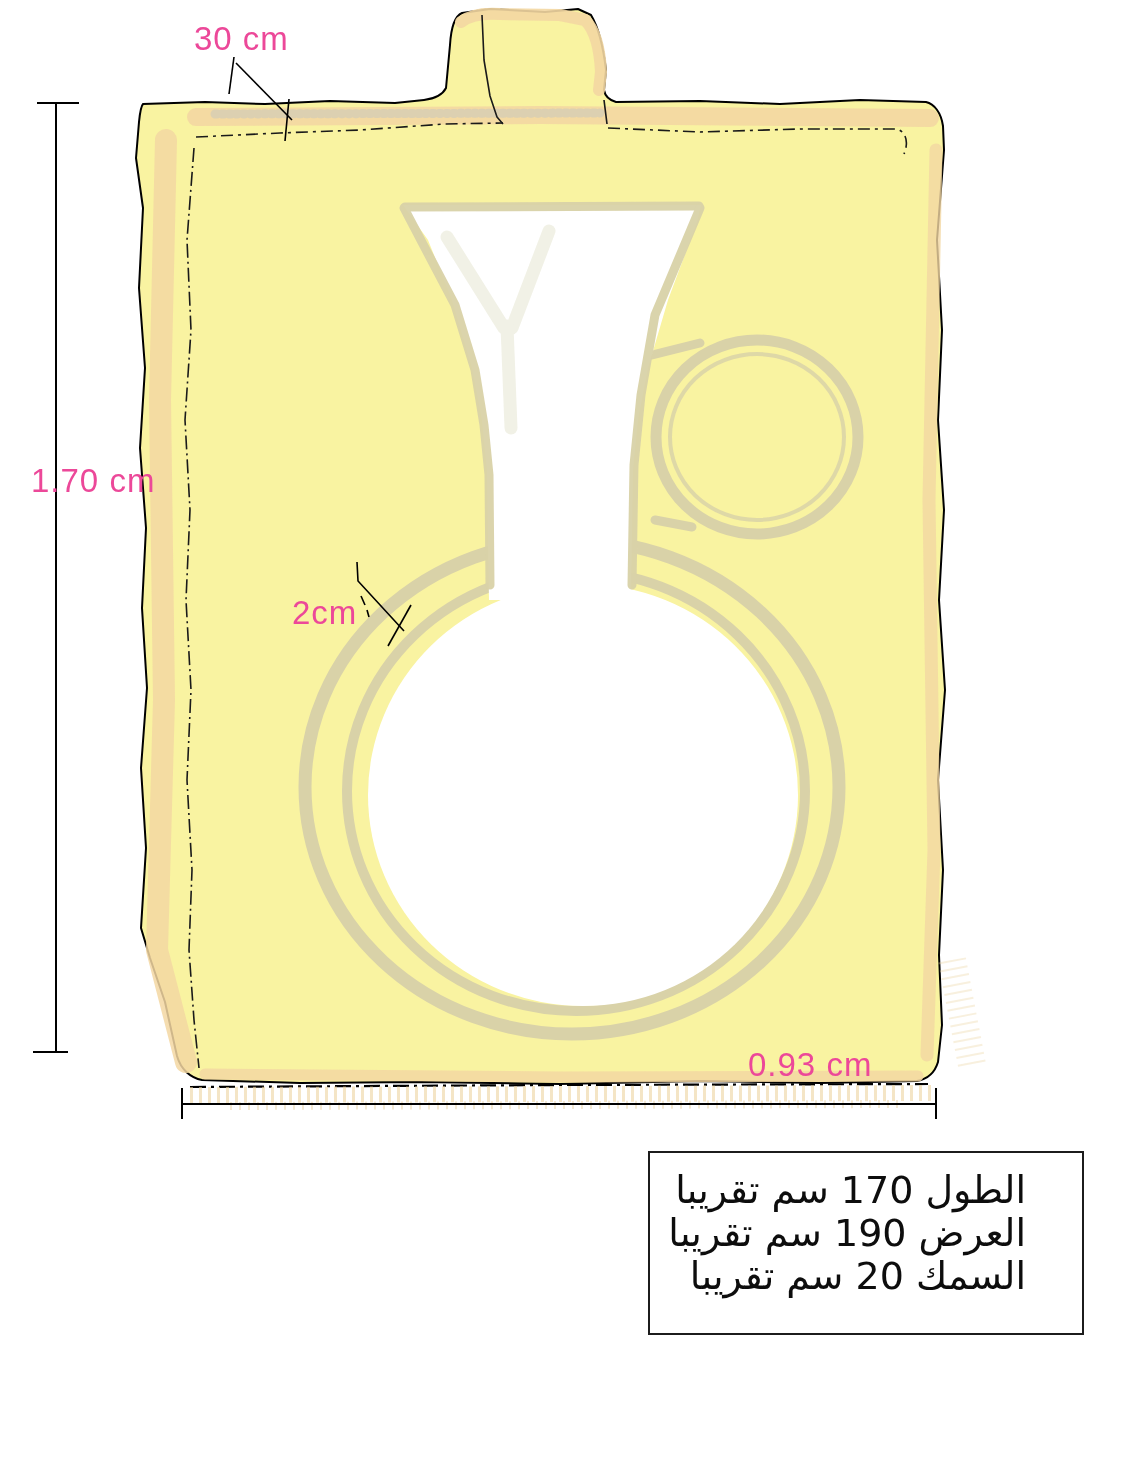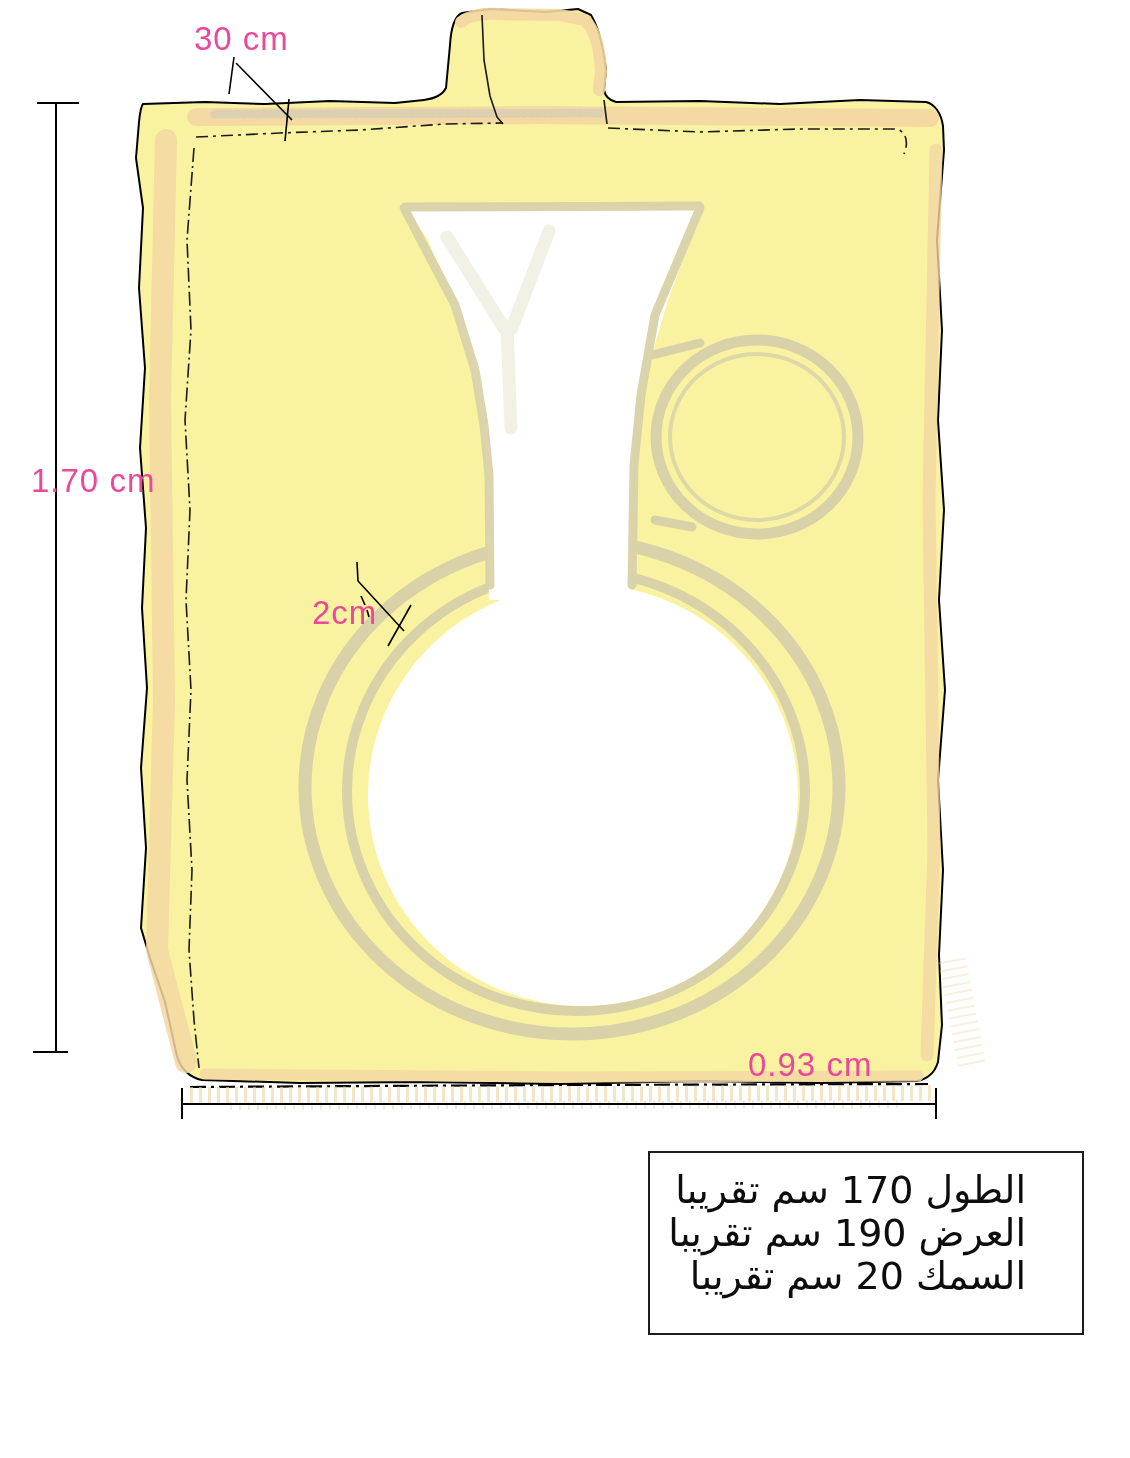--- a/index.html
+++ b/index.html
@@ -13,21 +13,21 @@
   .canvas svg{position:absolute;left:0;top:0;}
   .dim-label{
     position:absolute;
     color:#ec4899;
     font-size:33px;
     letter-spacing:1px;
     white-space:nowrap;
   }
   .label-thickness{left:194px;top:20px;}
   .label-height{left:31px;top:462px;}
-  .label-depth{left:312px;top:594px;}
+  .label-depth{left:292px;top:594px;}
   .label-width{left:748px;top:1046px;}
   .info-box{
     position:absolute;
     left:648px;top:1151px;
     width:436px;height:184px;
     border:2px solid #1c1c1c;
     box-sizing:border-box;
     direction:rtl;
     text-align:right;
     padding:16px 56px 0 10px;

